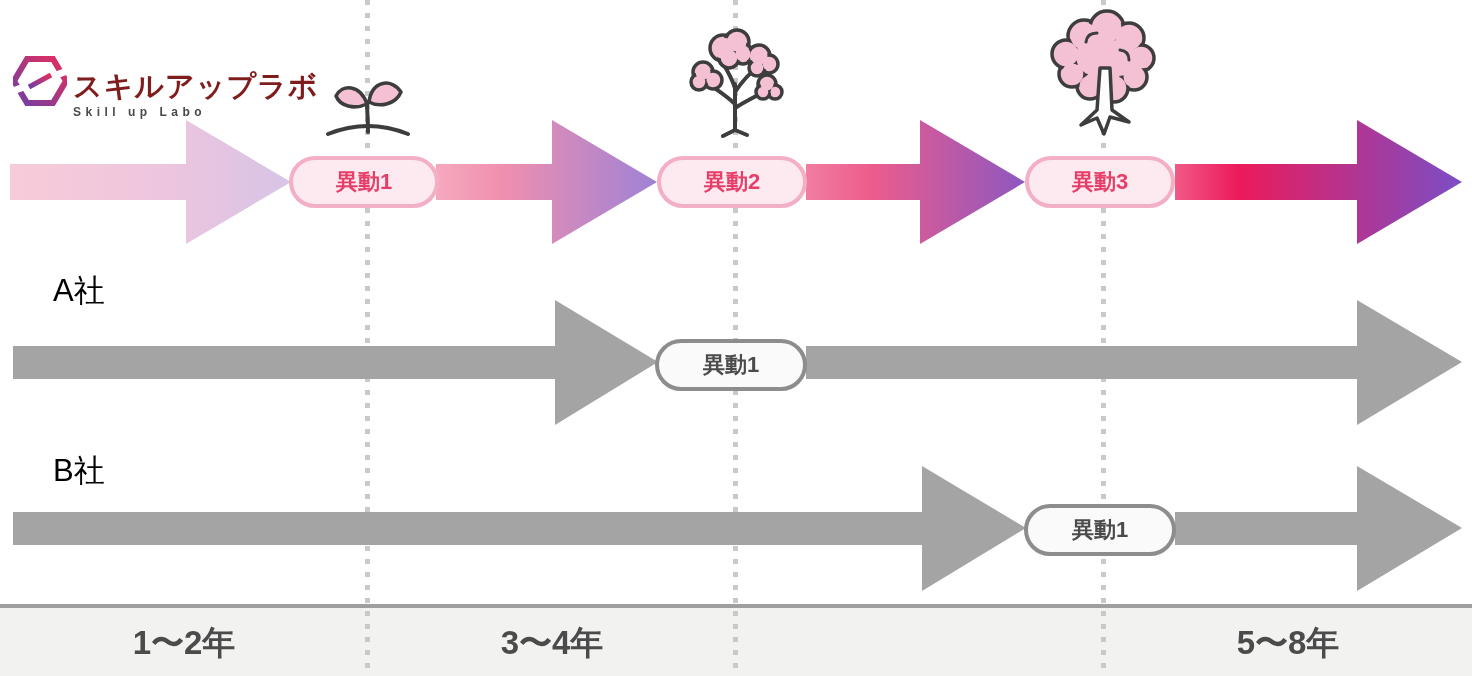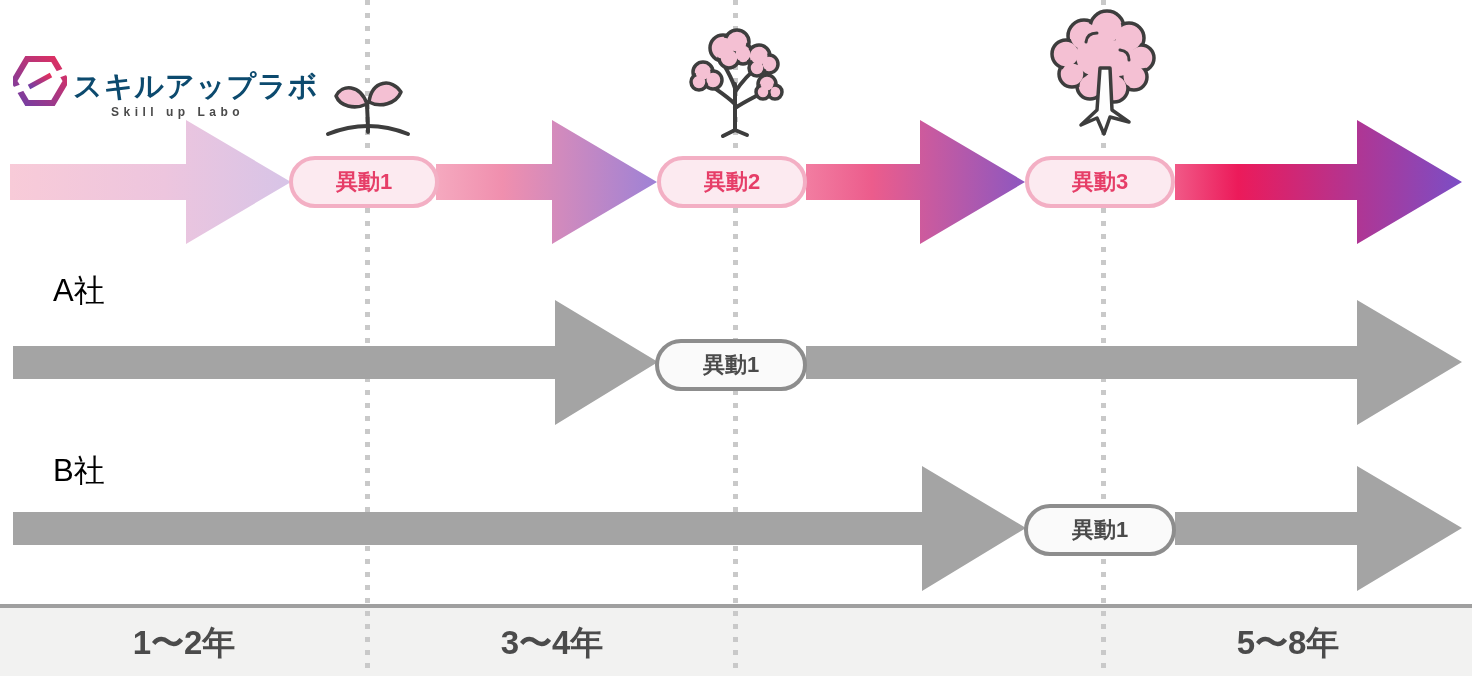--- a/index.html
+++ b/index.html
@@ -16,22 +16,22 @@
   
   .axis-band { position:absolute; left:0; top:608px; width:1472px; height:68px; background:#f2f2f1; z-index:0; }
   .axis-line { position:absolute; left:0; top:604px; width:1472px; height:4px; background:#9f9f9f; z-index:2; }
   .axis-label {
     position:absolute; top:621px; transform:translateX(-50%); z-index:2;
     font-size:33px; font-weight:700; color:#4b4b4b; white-space:nowrap;
   }
   
   .logo { position:absolute; left:13px; top:44px; display:flex; align-items:center; gap:6px; z-index:3; }
   .logo-text { display:flex; flex-direction:column; }
-  .logo-title { font-size:29px; font-weight:800; color:#0c4a6e; letter-spacing:1px; line-height:1.1;margin-top:27px; }
-  .logo-sub { font-size:12px; font-weight:600; color:#4a4a4a; letter-spacing:4.5px; margin-top:2px; margin-left:38px; }
+  .logo-title { font-size:29px; font-weight:800; color:#7f1d1d; letter-spacing:1px; line-height:1.1;margin-top:27px; }
+  .logo-sub { font-size:12px; font-weight:600; color:#4a4a4a; letter-spacing:4.5px; margin-top:2px; }
   
   .arrow { position:absolute; z-index:2; }
   
   .badge {
     position:absolute; height:52px; z-index:3; border-radius:26px;
     display:flex; align-items:center; justify-content:center;
     font-size:22px; font-weight:700; white-space:nowrap;
   }
   .badge.pink { background:#fceaf0; border:4px solid #f3afc4; color:#e63e68; }
   .badge.gray { background:#fafafa; border:4px solid #8d8d8d; color:#4b4b4b; }

